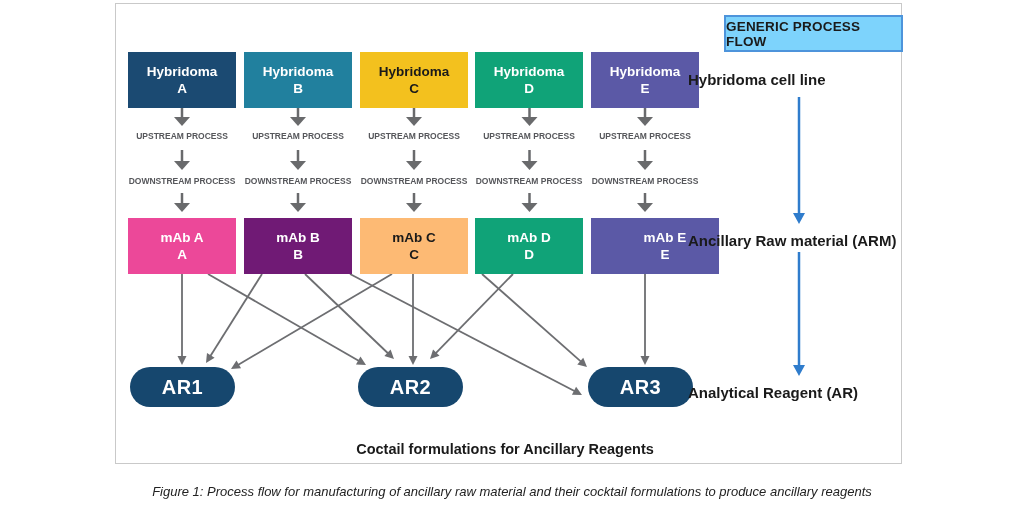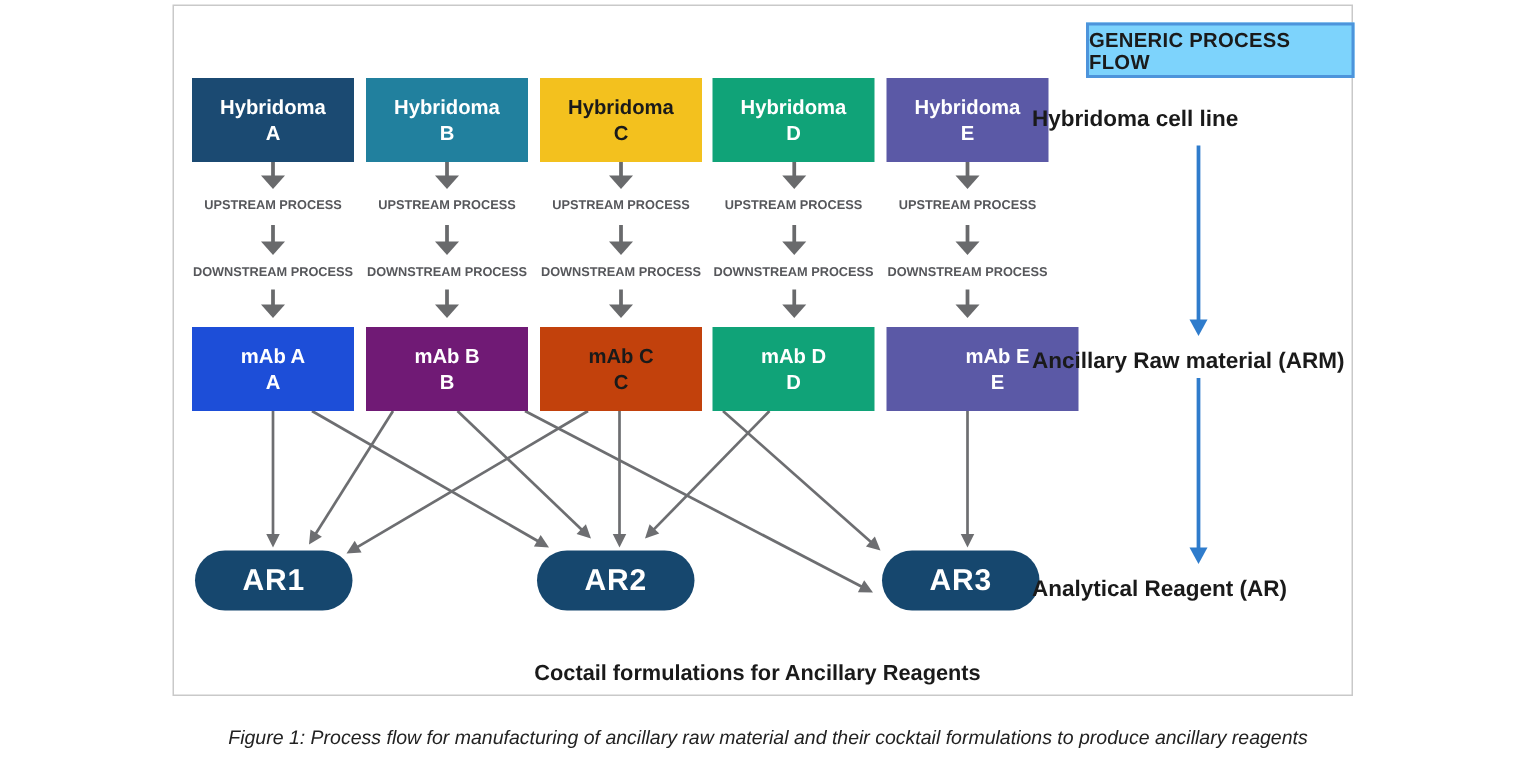--- a/index.html
+++ b/index.html
@@ -135,29 +135,29 @@
 <div class="proc-label" style="left:354px;top:131px">UPSTREAM PROCESS</div>
 <div class="proc-label" style="left:469px;top:131px">UPSTREAM PROCESS</div>
 <div class="proc-label" style="left:585px;top:131px">UPSTREAM PROCESS</div>
 
 <div class="proc-label" style="left:122px;top:176px">DOWNSTREAM PROCESS</div>
 <div class="proc-label" style="left:238px;top:176px">DOWNSTREAM PROCESS</div>
 <div class="proc-label" style="left:354px;top:176px">DOWNSTREAM PROCESS</div>
 <div class="proc-label" style="left:469px;top:176px">DOWNSTREAM PROCESS</div>
 <div class="proc-label" style="left:585px;top:176px">DOWNSTREAM PROCESS</div>
 
-<div class="mab-box" id="mab-0" style="left: 128px; background: #1d4ed8; color: rgb(255, 255, 255);">
+<div class="mab-box" id="mab-0" style="left: 128px; background: #ec4899; color: rgb(255, 255, 255);">
   <div>mAb A</div>
   <div>A</div>
 </div>
 <div class="mab-box" id="mab-1" style="left: 244px; background: #701a75; color: rgb(255, 255, 255);">
   <div>mAb B</div>
   <div>B</div>
 </div>
-<div class="mab-box" id="mab-2" style="left: 360px; background: #c2410c; color: rgb(26, 26, 26);">
+<div class="mab-box" id="mab-2" style="left: 360px; background: #fdba74; color: rgb(26, 26, 26);">
   <div>mAb C</div>
   <div>C</div>
 </div>
 <div class="mab-box" id="mab-3" style="left: 475px; background: rgb(16, 163, 120); color: rgb(255, 255, 255);">
   <div>mAb D</div>
   <div>D</div>
 </div>
 <div class="mab-box" id="mab-4" style="left: 591px; background: rgb(91, 89, 166); color: rgb(255, 255, 255); padding-left: 20px;">
   <div>mAb E</div>
   <div>E</div>

